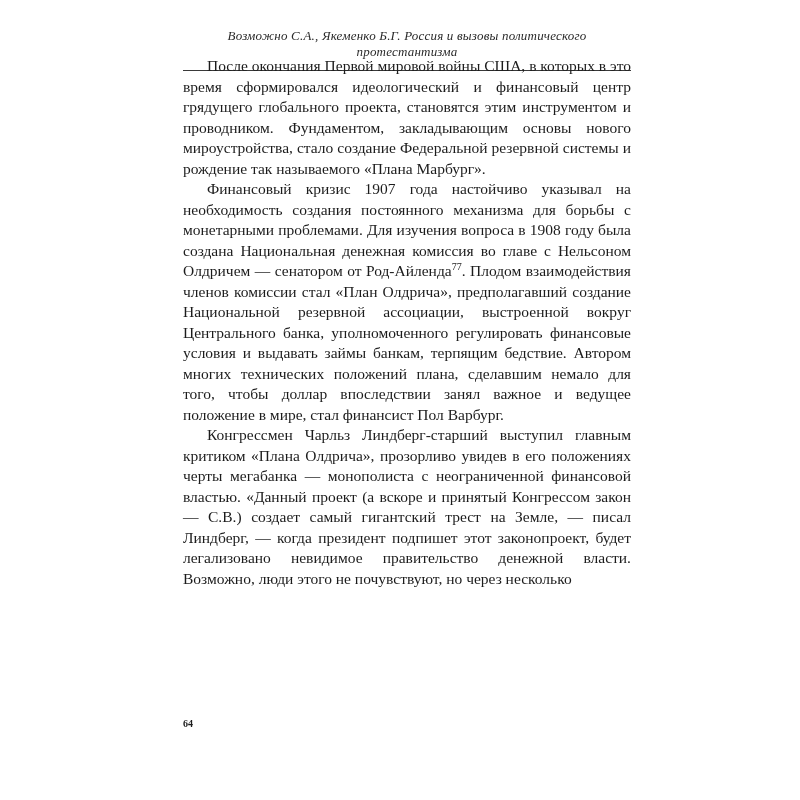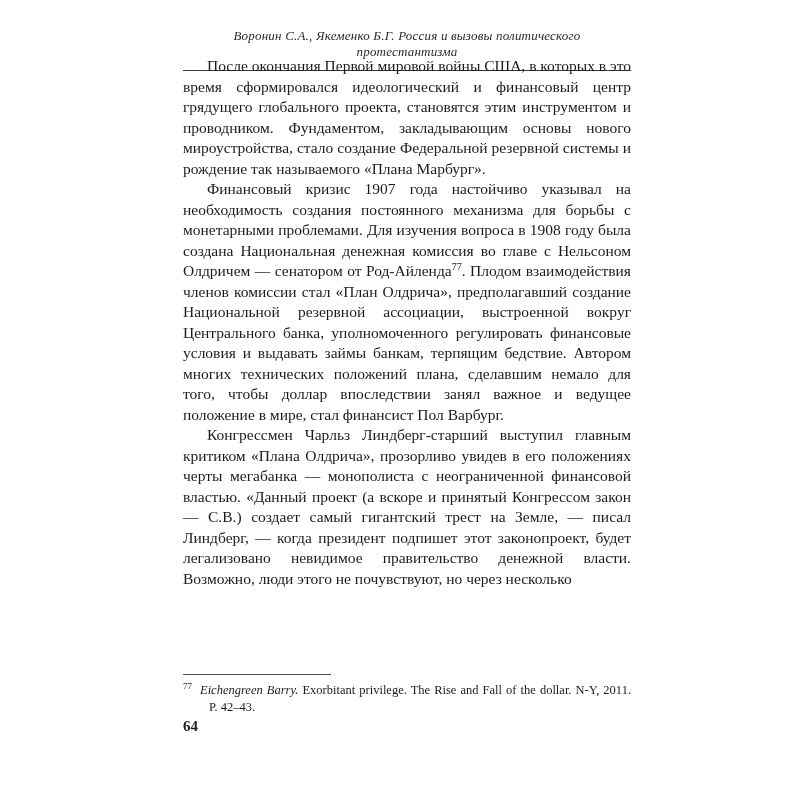--- a/index.html
+++ b/index.html
@@ -76,47 +76,40 @@
     line-height: 0;
     margin-right: 8px;
   }
   .footnote .fn-author {
     font-style: italic;
   }
   .page-number {
     position: absolute;
     top: 718px;
     left: 183px;
-    font-size: 15px;
+    font-size: 10px;
     font-weight: bold;
     color: #1c1c1c;
   }
 </style>
 </head>
 <body>
 
 <div class="page">
 
-  <div class="running-header">Воронин С.А., Якеменко Б.Г. Россия и вызовы политического протестантизма</div>
+  <div class="running-header">Возможно С.А., Якеменко Б.Г. Россия и вызовы политического протестантизма</div>
 
   <div class="body-text">
     <p>
       <span>После окончания Первой мировой войны США, в которых в это время сформировался идеологический и финансовый центр грядущего глобального проекта, становятся этим инструментом и проводником. Фундаментом, закладывающим основы нового мироустройства, стало создание Федеральной резервной системы и рождение так называемого «Плана Марбург».</span>
     </p>
     <p>
       <span>Финансовый кризис 1907 года настойчиво указывал на необходимость создания постоянного механизма для борьбы с монетарными проблемами. Для изучения вопроса в 1908 году была создана Национальная денежная комиссия во главе с Нельсоном Олдричем — сенатором от Род-Айленда</span><sup>77</sup><span>. Плодом взаимодействия членов комиссии стал «План Олдрича», предполагавший создание Национальной резервной ассоциации, выстроенной вокруг Центрального банка, уполномоченного регулировать финансовые условия и выдавать займы банкам, терпящим бедствие. Автором многих технических положений плана, сделавшим немало для того, чтобы доллар впоследствии занял важное и ведущее положение в мире, стал финансист Пол Варбург.</span>
     </p>
     <p>
       <span>Конгрессмен Чарльз Линдберг-старший выступил главным критиком «Плана Олдрича», прозорливо увидев в его положениях черты мегабанка — монополиста с неограниченной финансовой властью. «Данный проект (а вскоре и принятый Конгрессом закон — С.В.) создает самый гигантский трест на Земле, — писал Линдберг, — когда президент подпишет этот законопроект, будет легализовано невидимое правительство денежной власти. Возможно, люди этого не почувствуют, но через несколько</span>
     </p>
   </div>
 
-  <div class="footnote-block">
-    <hr class="footnote-rule">
-    <div class="footnote">
-      <sup class="fn-marker">77</sup><span class="fn-author">Eichengreen Barry.</span>
-      <span>Exorbitant privilege. The Rise and Fall of the dollar. N-Y, 2011. P. 42–43.</span>
-    </div>
-  </div>
 
   <div class="page-number">64</div>
 
 </div>
 
 </body></html>

